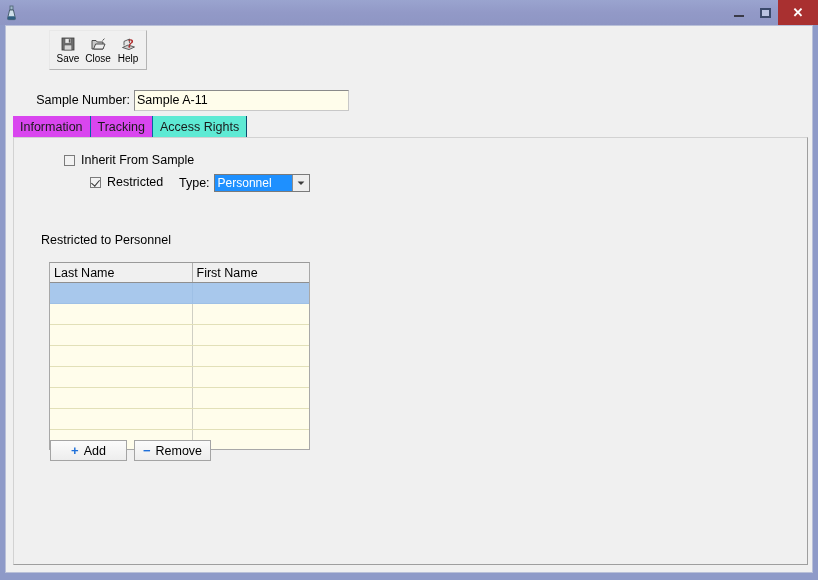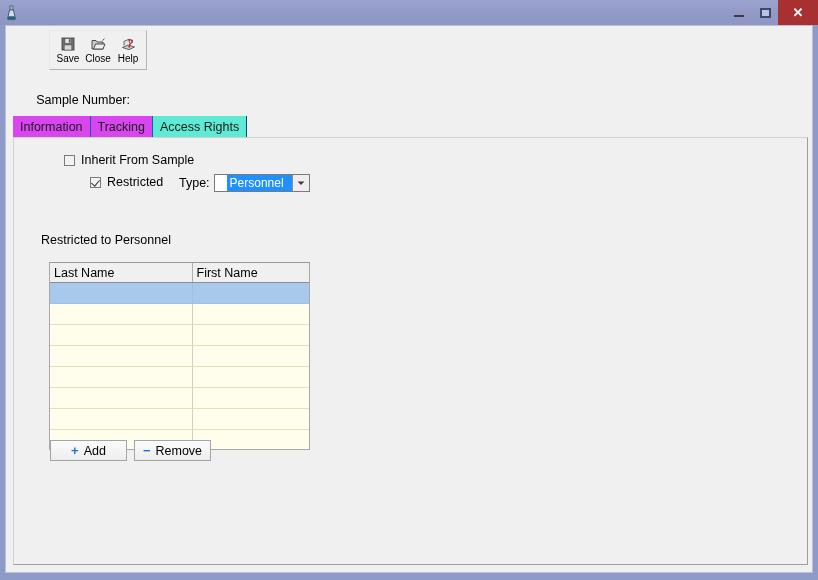--- a/index.html
+++ b/index.html
@@ -243,21 +243,20 @@
   }
   .typelabel { margin-right: 4px; }
   .combo {
     width: 96px;
     height: 18px;
     border: 1px solid #7a7a7a;
     display: flex;
     align-items: stretch;
     background: #fff;
     box-sizing: border-box;
-    padding-left: 12px;
   }
   .combo .cval {
     flex: 1;
     background: #1e90ff;
     color: #ffffff;
     font-size: 12px;
     display: flex;
     align-items: center;
     padding-left: 3px;
     overflow: hidden;
@@ -409,20 +408,21 @@
             <circle cx="8.3" cy="9.7" r="0.95" fill="#b02b2b"></circle>
           </svg>
         </span>
         <span class="tlabel">Help</span>
       </div>
 
     </div>
 
     <div class="samplerow">
       <div class="samplelabel">Sample Number:</div>
+      <input class="sampleinput" type="text" value="Sample A-11" style="">
     </div>
 
     <div class="tabstrip">
       <div class="tab">Information</div>
       <div class="tab">Tracking</div>
       <div class="tab active">Access Rights</div>
     </div>
 
     <div class="tabpanel">
 

